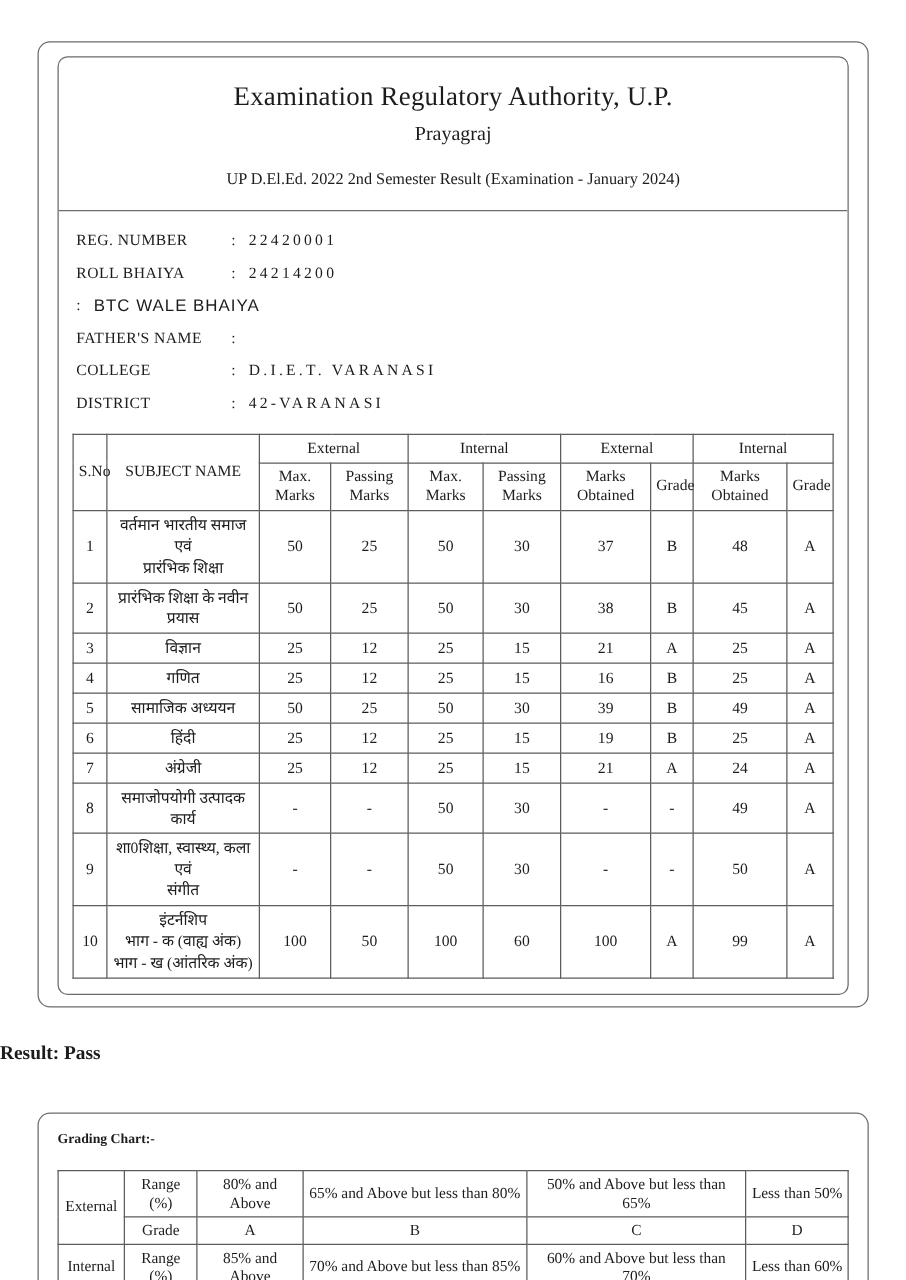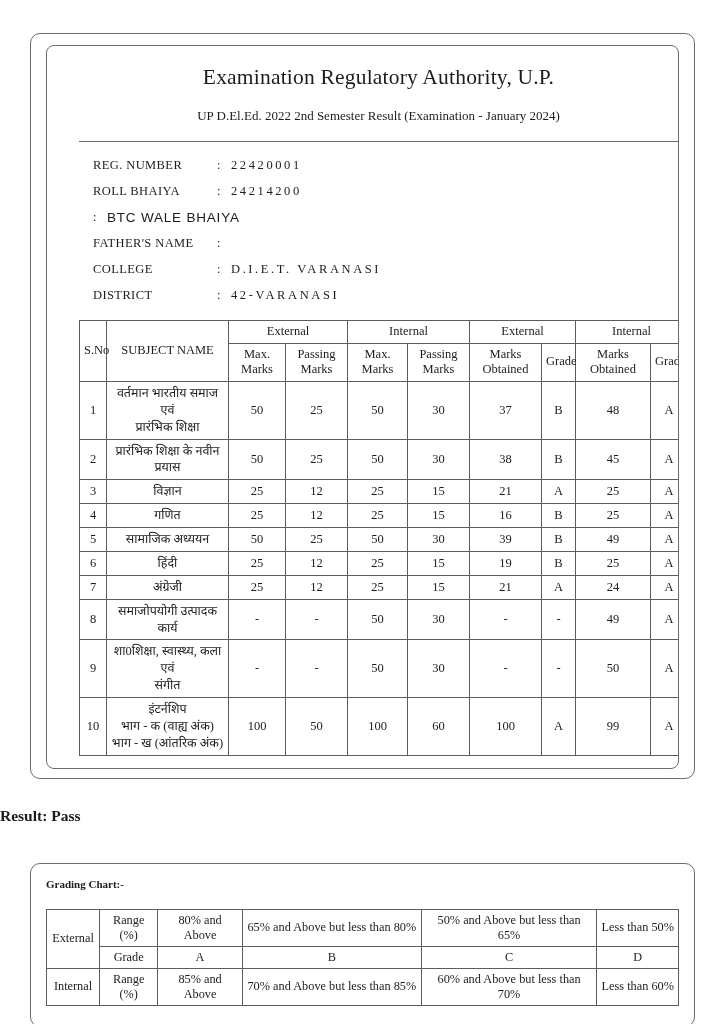--- a/index.html
+++ b/index.html
@@ -16,21 +16,20 @@
   .result-card {
     margin: 33px 30px 0;
     border: 1px solid #6b6b6b;
     border-radius: 10px;
     padding: 11px 15px 9px;
   }
   .inner-card {
     border: 1px solid #6b6b6b;
     border-radius: 8px;
     overflow: hidden;
-    padding-left: 32px;
   }
 
   
   .doc-header {
     text-align: center;
     border-bottom: 1px solid #6b6b6b;
     padding: 19px 10px 15px;
   }
   .doc-title   { font-size: 21.5px; font-weight: normal; margin: 0; letter-spacing: 0.2px; }
   .doc-sub     { font-size: 16px;   margin: 9px 0 0; }
@@ -94,20 +93,21 @@
   }
 </style>
 </head>
 <body>
 
 <div class="result-card">
   <div class="inner-card">
 
     <div class="doc-header">
       <h1 class="doc-title">Examination Regulatory Authority, U.P.</h1>
+      <div class="doc-sub">Prayagraj</div>
       <div class="doc-exam">UP D.El.Ed. 2022 2nd Semester Result (Examination - January 2024)</div>
     </div>
 
     <div class="details">
       <div class="detail-row">
         <span class="detail-label">REG. NUMBER</span>
         <span class="detail-colon">:</span>
         <span class="detail-value">22420001</span>
       </div>
       <div class="detail-row">

